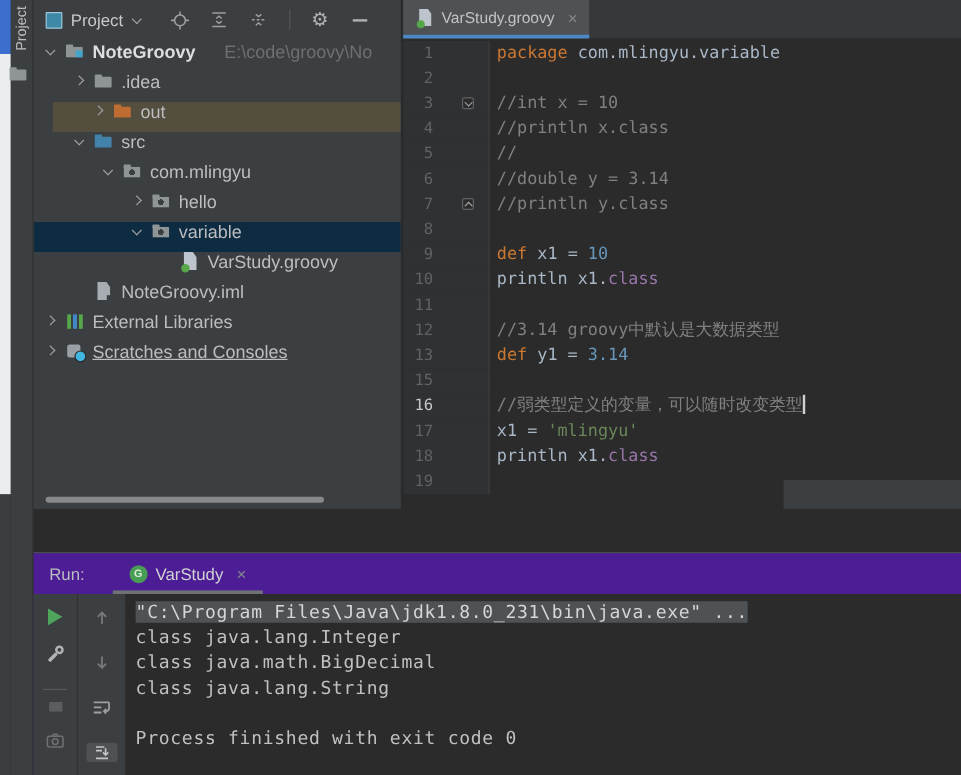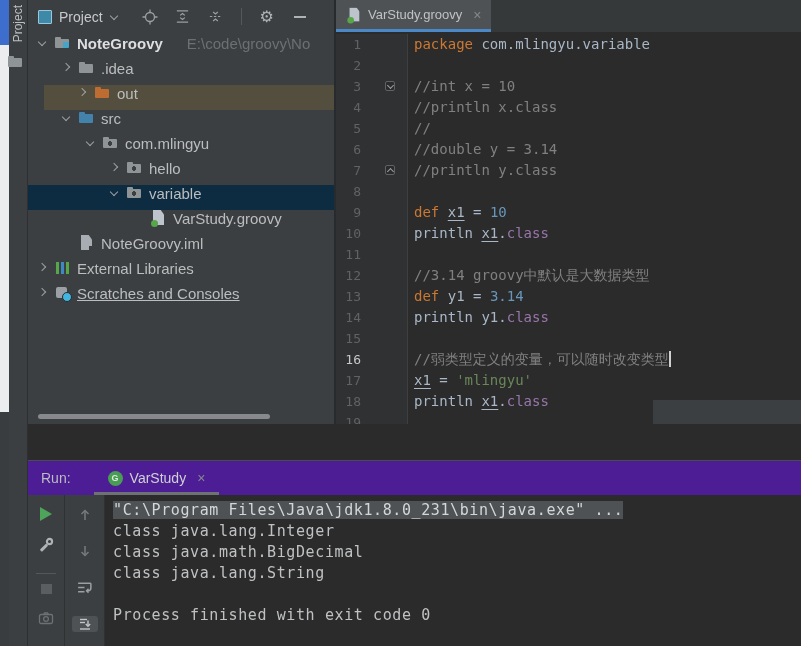--- a/index.html
+++ b/index.html
@@ -96,21 +96,21 @@
   .foldcol { width:46px; position:relative; }
   .fold { position:absolute; left:24px; top:5px; width:10px; height:10px;
     border:1px solid #5f6366; border-radius:2px; background:#2b2b2b; }
   .fold::after { content:''; position:absolute; left:2px; width:4px; height:4px;
     border-right:1.4px solid #9da0a2; border-bottom:1.4px solid #9da0a2; }
   .fold.start::after { top:0.5px; transform:rotate(45deg); }
   .fold.end::after { top:3px; transform:rotate(-135deg); }
   .code { padding-left:6px; white-space:pre; color:var(--plain); }
   .t-k { color:var(--keyword); } .t-n { color:var(--number); } .t-s { color:var(--string); }
   .t-c { color:var(--comment); } .t-p { color:var(--plain); } .t-cl { color:var(--property); }
-  .t-u { color:var(--plain); text-decoration:underline; text-underline-offset:3px;margin-top:38px; }
+  .t-u { color:var(--plain); text-underline-offset:3px;margin-top:38px; }
   .caret { display:inline-block; width:2px; height:16px; background:#cfd1d3; vertical-align:-3px; }
   .ed-filler { position:absolute; right:0; bottom:0; width:148px; height:24px; background:#3c3f41; }
 
   
   .run { height:186px; flex:0 0 186px; background:#4c1d95; border-top:1px solid #4a4d4f;
     display:flex; flex-direction:column;margin-top:36px; }
   .runheader { height:34px; flex:0 0 34px; display:flex; align-items:center; padding-left:13px; }
   .runlabel { color:#bbbdbf; font-size:14px; margin-right:23px; }
   .runtab { position:relative; height:100%; display:flex; align-items:center; gap:7px; padding:0 14px; }
   .runtab::after { content:''; position:absolute; left:0; right:0; bottom:0; height:3px; background:#6e7275; }
@@ -353,27 +353,20 @@
             </div>
             <div class="code-row">
               <div class="gutter">
                 <span class="lnum">13</span>
                 <span class="foldcol"></span>
               </div>
               <div class="code"><span class="t-k">def</span><span class="t-p"> y1 = </span><span class="t-n">3.14</span></div>
             </div>
             <div class="code-row">
               <div class="gutter">
-                <span class="lnum">14</span>
-                <span class="foldcol"></span>
-              </div>
-              <div class="code"><span class="t-p">println y1.</span><span class="t-cl">class</span></div>
-            </div>
-            <div class="code-row">
-              <div class="gutter">
                 <span class="lnum">15</span>
                 <span class="foldcol"></span>
               </div>
               <div class="code"></div>
             </div>
             <div class="code-row">
               <div class="gutter">
                 <span class="lnum active">16</span>
                 <span class="foldcol"></span>
               </div>

